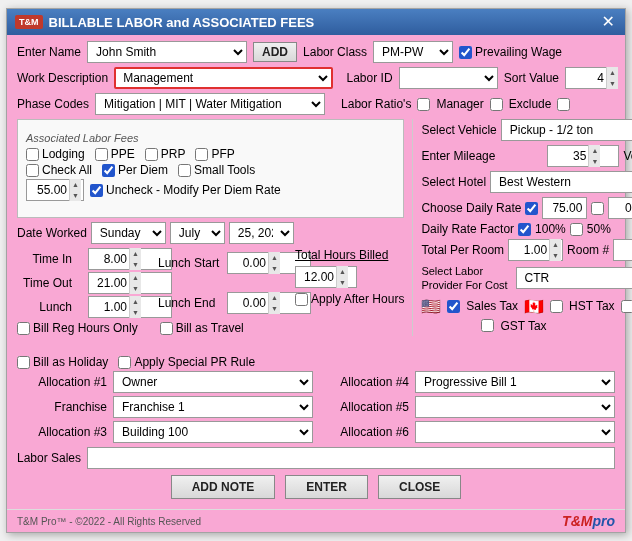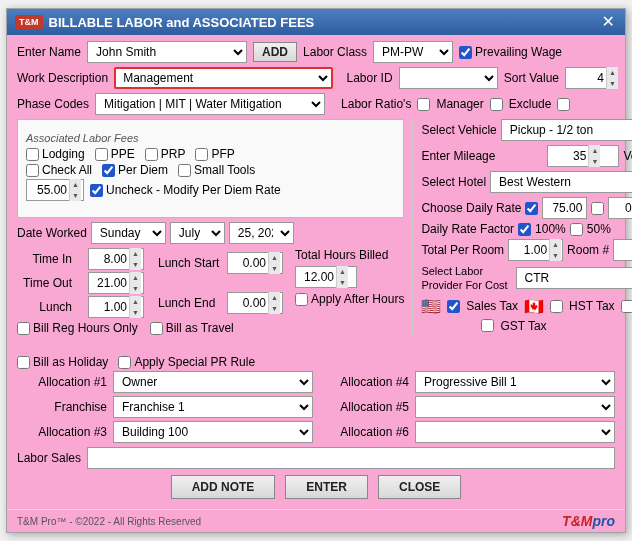--- a/index.html
+++ b/index.html
@@ -128,21 +128,21 @@
     .time-label {
       text-align: right;
       font-size: 12px;
     }
     .spin-box {
       display: flex;
       align-items: center;
       border: 1px solid #999;
       background: white;
       height: 22px;
-      width: 56px;
+      width: 84px;
     }
     .spin-box input {
       border: none;
       width: 40px;
       height: 20px;
       font-size: 12px;
       text-align: right;
       padding: 0 2px;
       outline: none;
     }
@@ -448,38 +448,38 @@
             <label>Lunch End</label>
             <div class="spin-box">
               <input type="text" value="0.00" style="">
               <div class="spin-arrows">
                 <div class="spin-arrow">▲</div>
                 <div class="spin-arrow">▼</div>
               </div>
             </div>
           </div>
           <div style="display:flex;flex-direction:column;gap:4px;">
-            <div style="display:flex;align-items:center;gap:4px;">
+            <div style="display:flex;align-items:center;gap:4px;text-decoration:underline;">
               <label>Total Hours Billed</label>
             </div>
             <div class="spin-box" style="width:62px;">
               <input type="text" value="12.00" style="">
               <div class="spin-arrows">
                 <div class="spin-arrow">▲</div>
                 <div class="spin-arrow">▼</div>
               </div>
             </div>
             <div class="checkbox-item">
               <input type="checkbox" style="">
               <label>Apply After Hours</label>
             </div>
           </div>
         </div>
 
-        <div style="display:flex; gap:12px; margin-bottom:20px; align-items:center;">
+        <div style="display:flex; gap:22px; margin-bottom:20px; align-items:center;">
           <div class="checkbox-item">
             <input type="checkbox" style="">
             <label>Bill Reg Hours Only</label>
           </div>
           <div class="checkbox-item">
             <input type="checkbox" style="">
             <label>Bill as Travel</label>
           </div>
         </div>
         <div style="display:flex; gap:10px; margin-bottom:2px; align-items:center;">

